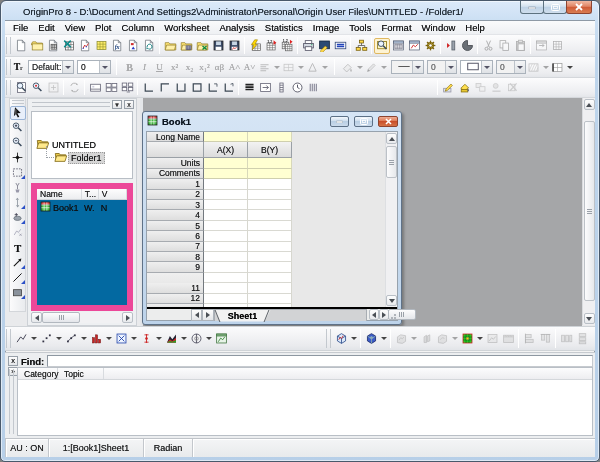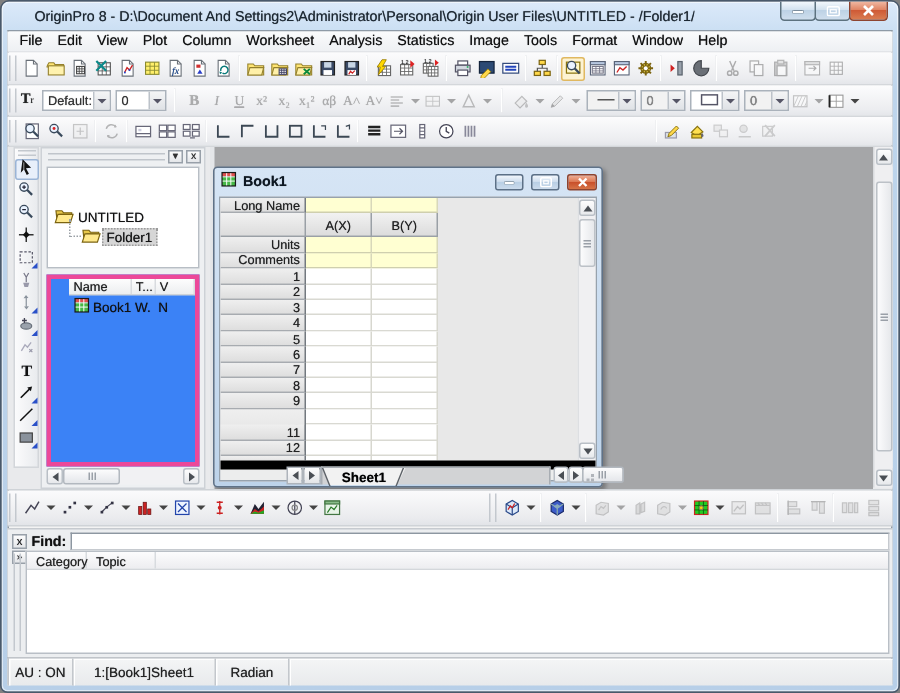--- a/index.html
+++ b/index.html
@@ -57,21 +57,21 @@
   
   .pe{position:absolute;left:22px;top:0;width:110px;height:228px;background:#eef0f2;border:1px solid #cdd1d6;}
   .pe-top{height:10px;position:relative;margin:1px 2px;}
   .pe-top .lines{position:absolute;left:2px;right:24px;top:2px;height:5px;border-top:1px solid #c0c5cb;border-bottom:1px solid #c0c5cb;}
   .pe-mini{position:absolute;top:0;width:10px;height:9px;background:linear-gradient(#fdfdfd,#e4e6e9);border:1px solid #98a0a9;font-size:7px;line-height:7px;text-align:center;color:#333;}
   .pe-tree{position:absolute;left:3px;right:3px;top:12px;height:68px;background:#fff;border:1px solid #b8bec5;padding-top:2px;}
   .trow{height:13px;display:flex;align-items:center;font-size:9px;color:#111;position:relative;}
   .trow .lbl{padding:0 2px;}
   .trow .lbl.sel{background:#d6d6d6;border:1px dotted #9a9a9a;}
   .connector{width:8px;height:12px;border-left:1px dotted #9aa0a6;border-bottom:1px dotted #9aa0a6;margin:-6px 0 6px 4px;}
-  .pe-list{position:absolute;left:3px;right:3px;top:84px;bottom:14px;background:#3b82f6;border:3px solid #ec4899;padding-left:12px;}
+  .pe-list{position:absolute;left:3px;right:3px;top:84px;bottom:14px;background:#0369a1;border:6px solid #ec4899;}
   .pe-hdr{display:flex;height:11px;background:linear-gradient(#fdfdfd,#eceef0);border-bottom:1px solid #cfd3d8;font-size:8.5px;color:#222;}
   .pe-hdr .cell{padding:0 3px;border-right:1px solid #d8dbdf;display:flex;align-items:center;overflow:hidden;white-space:nowrap;}
   .pe-row{display:flex;height:15px;align-items:center;font-size:9px;}
   .pe-row .cell{padding:0 2px;display:flex;align-items:center;gap:1px;overflow:hidden;white-space:nowrap;}
   .pe-hscroll{position:absolute;left:3px;right:3px;bottom:2px;height:11px;display:flex;align-items:center;}
   
   .sb-btn{width:11px;height:11px;background:linear-gradient(#fdfdfd,#e7e9ec);border:1px solid #b9bfc6;border-radius:2px;display:flex;align-items:center;justify-content:center;flex:0 0 auto;}
   .sb-track{flex:1;height:11px;background:#f1f1f3;position:relative;}
   .sb-thumb{position:absolute;top:0;height:11px;background:linear-gradient(#fcfcfd,#e4e6ea);border:1px solid #b2b8bf;border-radius:2px;display:flex;align-items:center;justify-content:center;}
   .gripdots{display:flex;gap:1px;}
@@ -102,21 +102,21 @@
   .book-client{position:absolute;left:3px;right:3px;top:19px;bottom:3px;background:#f0f0f0;border:1px solid #97a2ad;}
   .sheet{position:absolute;left:0;top:0;right:12px;bottom:13px;background:#e8e8e8;overflow:hidden;}
   .sh-row{display:flex;}
   .sh-corner,.sh-colhdr{background:linear-gradient(#f2f2f2,#dcdcdc);border-right:1px solid #9aa0a6;border-bottom:1px solid #9aa0a6;}
   .sh-rowhdr{background:linear-gradient(#efefef,#dedede);border-right:1px solid #73797f;border-bottom:1px solid #a7abb0;font-size:8.5px;display:flex;align-items:center;justify-content:flex-end;padding-right:3px;color:#222;}
   .sh-colhdr{font-size:8.5px;display:flex;align-items:center;justify-content:center;color:#222;}
   .sh-cell{border-right:1px solid #d7d7cf;border-bottom:1px solid #d9d9d2;background:#fff;}
   .sh-cell.yellow{background:#ffffd2;border-right:1px solid #d8d8ba;border-bottom:1px solid #cfcfae;}
   .book-vscroll{position:absolute;right:0;top:0;width:12px;bottom:13px;background:#f0f0f2;border-left:1px solid #dddfe2;display:flex;flex-direction:column;align-items:center;}
   .book-vscroll .vtrack{flex:1;width:11px;position:relative;}
-  .tabbar{position:absolute;left:0;right:0;bottom:0;height:13px;background:#eceded;display:flex;align-items:center;border-top:6px solid #000000;padding-left:44px;}
+  .tabbar{position:absolute;left:0;right:0;bottom:0;height:13px;background:#eceded;display:flex;align-items:center;border-top:2px solid #000000;padding-left:44px;}
   .navbtn{width:12px;height:12px;background:linear-gradient(#fdfdfd,#e3e5e8);border:1px solid #aeb4bb;display:flex;align-items:center;justify-content:center;}
   .tabstrip{position:relative;height:12px;background:#d2d3d5;border:1px solid #a8adb3;border-bottom:none;flex:0 0 153px;}
   .sheettab{position:absolute;left:0;top:0;height:12px;width:56px;}
   .sheettab .shape{position:absolute;inset:0;background:#f2f2f2;clip-path:polygon(0 0,100% 0,calc(100% - 6px) 100%,5px 100%);}
   .sheettab .edge{position:absolute;top:0;bottom:0;width:1.2px;background:#5c6167;}
   .sheettab .edge.l{left:2px;transform:skewX(22deg);}
   .sheettab .edge.r{right:3px;transform:skewX(-22deg);}
   .sheettab span.txt{position:absolute;left:0;right:0;top:0;bottom:0;text-align:center;font-weight:bold;font-size:9px;color:#000;line-height:12px;}
   .tab-hscroll{flex:1;display:flex;align-items:center;height:12px;margin-left:2px;}
   .tab-hscroll .sb-btn{width:10px;height:11px;}

